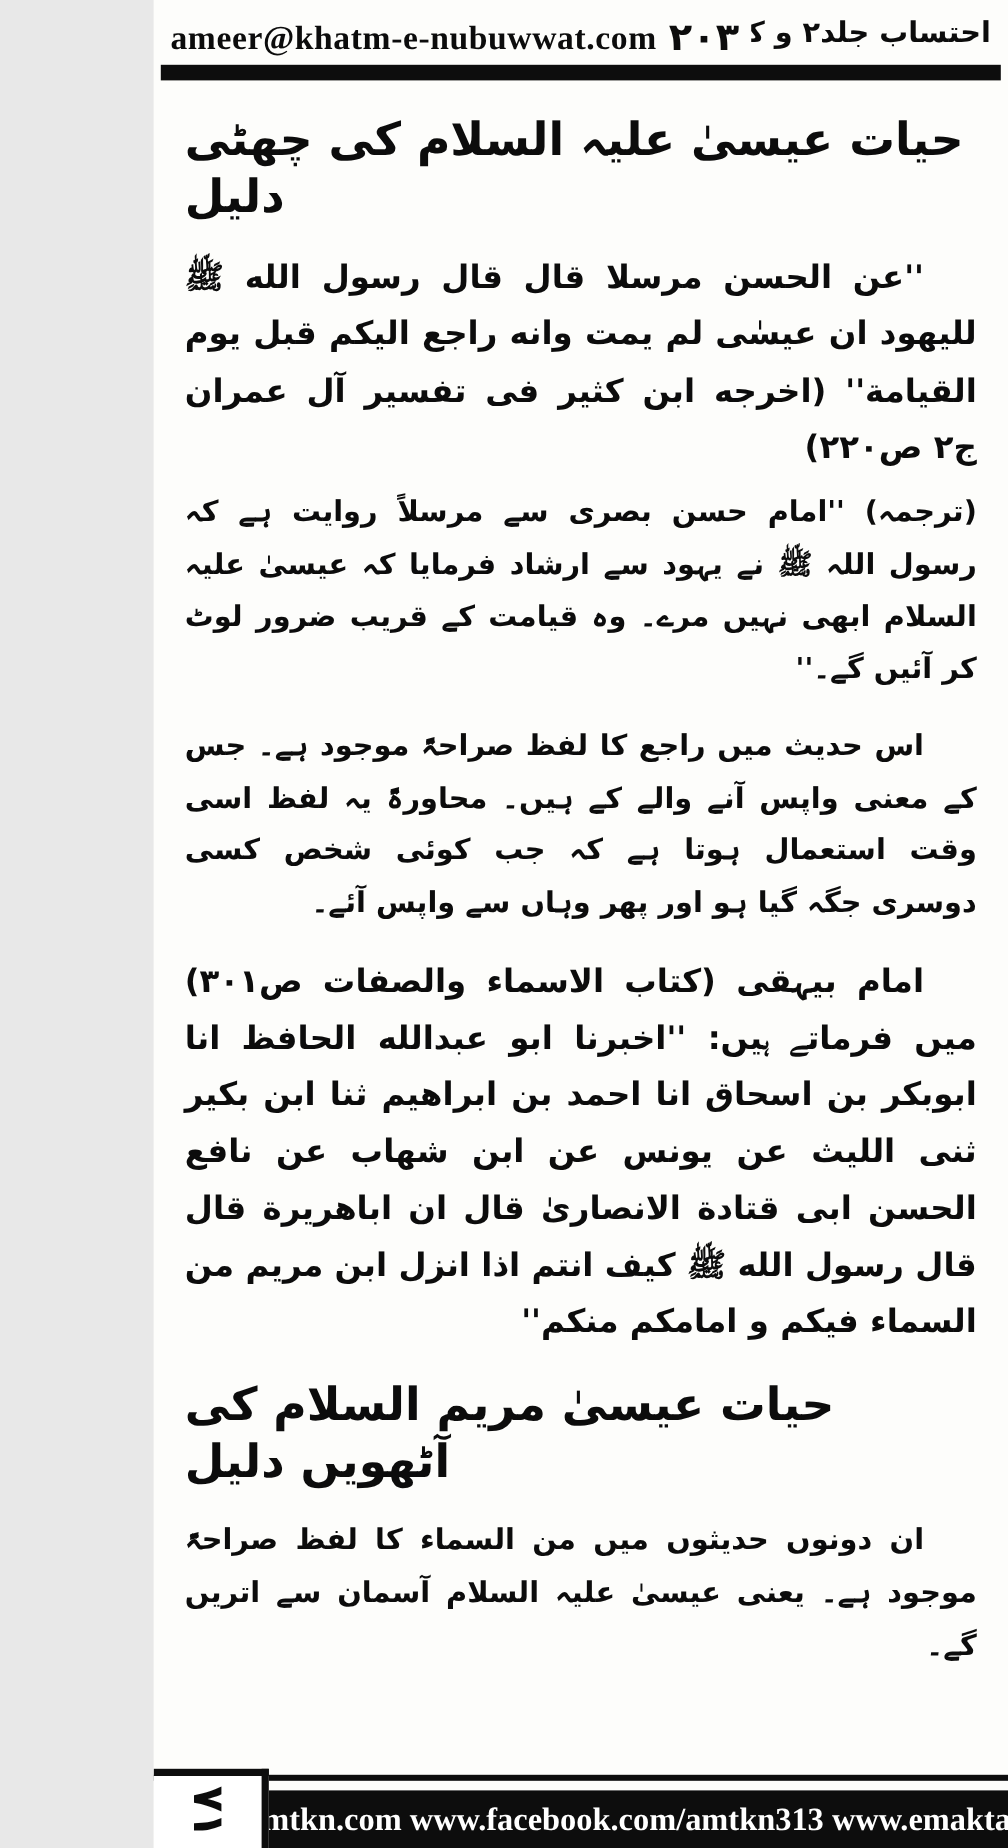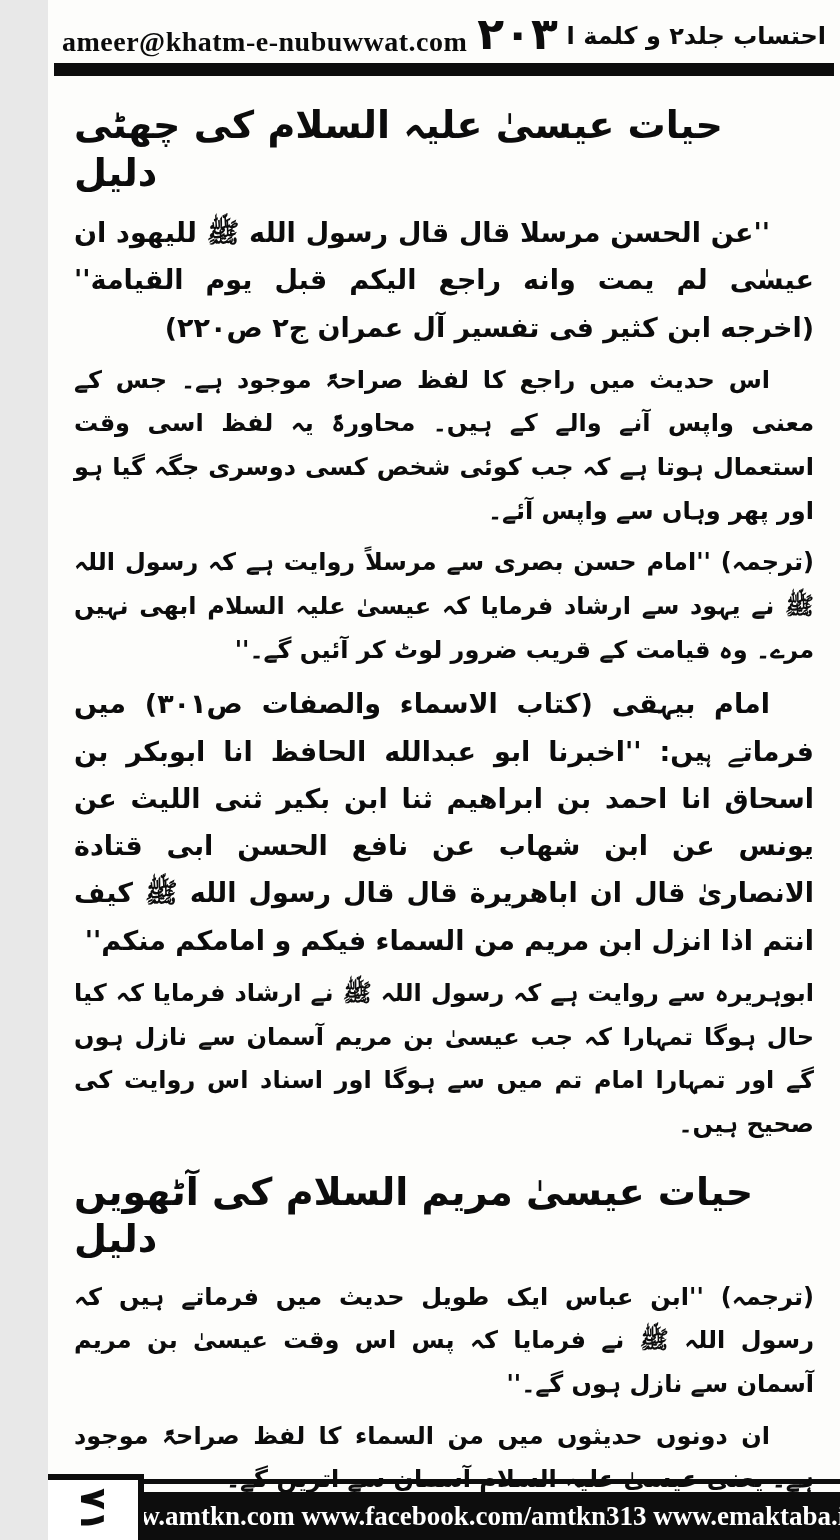--- a/index.html
+++ b/index.html
@@ -1,20 +1,20 @@
 <!DOCTYPE html>
 <html lang="ur" dir="rtl"><head>
 <meta charset="utf-8">
 <style>
   * { box-sizing: border-box; margin: 0; padding: 0; }
   html, body { background: #e8e8e8; }
   body { width: 840px; margin: 0 auto; font-family: "DejaVu Sans", sans-serif; }
   .page {
     position: relative;
-    width: 792px; height: 1540px;
+    width: 712px; height: 1540px;
     background: #fdfdfb;
     color: #0c0c0c;
     overflow: hidden;
   }
 
   
   .page-header {
     direction: ltr;
     display: flex;
     align-items: flex-end;
@@ -23,21 +23,21 @@
     gap: 10px;
   }
   .header-email {
     font-family: "Liberation Serif", serif;
     font-weight: bold;
     font-size: 28px;
     letter-spacing: 0.5px;
     white-space: nowrap;
   }
   .header-pagenum {
-    font-size: 44px;
+    font-size: 32px;
     font-weight: bold;
     line-height: 1;
     padding-bottom: 2px;
     white-space: nowrap;
   }
   .header-title {
     direction: rtl;
     font-size: 24px;
     font-weight: bold;
     text-align: right;
@@ -70,21 +70,21 @@
     margin: 8px 0;
   }
   .arabic {
     font-size: 27px;
     line-height: 1.75;
   }
   .urdu {
     font-size: 24px;
     line-height: 1.82;
   }
-  .indent { text-indent: 44px; }
+  .indent { text-indent: 44px; margin-top: 20px; }
 
   
   .footer-rule {
     position: absolute;
     left: 0; right: 0;
     bottom: 56px;
     height: 5px;
     background: #0d0d0d;
   }
   .footer-bar {
@@ -133,28 +133,26 @@
     <div class="header-email">ameer@khatm-e-nubuwwat.com</div>
     <div class="header-pagenum">۲۰۳</div>
     <div class="header-title">احتساب جلد۲ و کلمة الله فی حیات روح الله</div>
   </header>
   <div class="header-rule"></div>
 
   <main class="content">
 
     <h2 class="section-heading">حیات عیسیٰ علیہ السلام کی چھٹی دلیل</h2>
     <p class="para arabic indent">''عن الحسن مرسلا قال قال رسول الله ﷺ للیهود ان عیسٰی لم یمت وانه راجع الیکم قبل یوم القیامة'' (اخرجه ابن کثیر فی تفسیر آل عمران ج۲ ص۲۲۰)</p>
+    <p class="para urdu">(ترجمہ) ''امام حسن بصری سے مرسلاً روایت ہے کہ رسول اللہ ﷺ نے یہود سے ارشاد فرمایا کہ عیسیٰ علیہ السلام ابھی نہیں مرے۔ وہ قیامت کے قریب ضرور لوٹ کر آئیں گے۔''</p>
     <p class="para urdu indent">اس حدیث میں راجع کا لفظ صراحۃً موجود ہے۔ جس کے معنی واپس آنے والے کے ہیں۔ محاورۃً یہ لفظ اسی وقت استعمال ہوتا ہے کہ جب کوئی شخص کسی دوسری جگہ گیا ہو اور پھر وہاں سے واپس آئے۔</p>
-    <p class="para urdu">(ترجمہ) ''امام حسن بصری سے مرسلاً روایت ہے کہ رسول اللہ ﷺ نے یہود سے ارشاد فرمایا کہ عیسیٰ علیہ السلام ابھی نہیں مرے۔ وہ قیامت کے قریب ضرور لوٹ کر آئیں گے۔''</p>
 
     <p class="para arabic indent">امام بیہقی (کتاب الاسماء والصفات ص۳۰۱) میں فرماتے ہیں: ''اخبرنا ابو عبدالله الحافظ انا ابوبکر بن اسحاق انا احمد بن ابراهیم ثنا ابن بکیر ثنی اللیث عن یونس عن ابن شهاب عن نافع الحسن ابی قتادة الانصاریٰ قال ان اباهریرة قال قال رسول الله ﷺ کیف انتم اذا انزل ابن مریم من السماء فیکم و امامکم منکم''</p>
-    <p class="para urdu">ابوہریرہ سے روایت ہے کہ رسول اللہ ﷺ نے ارشاد فرمایا کہ کیا حال ہوگا تمہارا کہ جب عیسیٰ بن مریم آسمان سے نازل ہوں گے اور تمہارا امام تم میں سے ہوگا اور اسناد اس روایت کی صحیح ہیں۔</p>
 
     <h2 class="section-heading">حیات عیسیٰ مریم السلام کی آٹھویں دلیل</h2>
-    <p class="para urdu">(ترجمہ) ''ابن عباس ایک طویل حدیث میں فرماتے ہیں کہ رسول اللہ ﷺ نے فرمایا کہ پس اس وقت عیسیٰ بن مریم آسمان سے نازل ہوں گے۔''</p>
     <p class="para urdu indent">ان دونوں حدیثوں میں من السماء کا لفظ صراحۃً موجود ہے۔ یعنی عیسیٰ علیہ السلام آسمان سے اتریں گے۔</p>
 
   </main>
 
   <div class="footer-rule"></div>
   <div class="footer-bar">www.amtkn.com www.facebook.com/amtkn313 www.emaktaba.info</div>
   <div class="footer-corner">
     <span>۷۱</span>
   </div>
 

